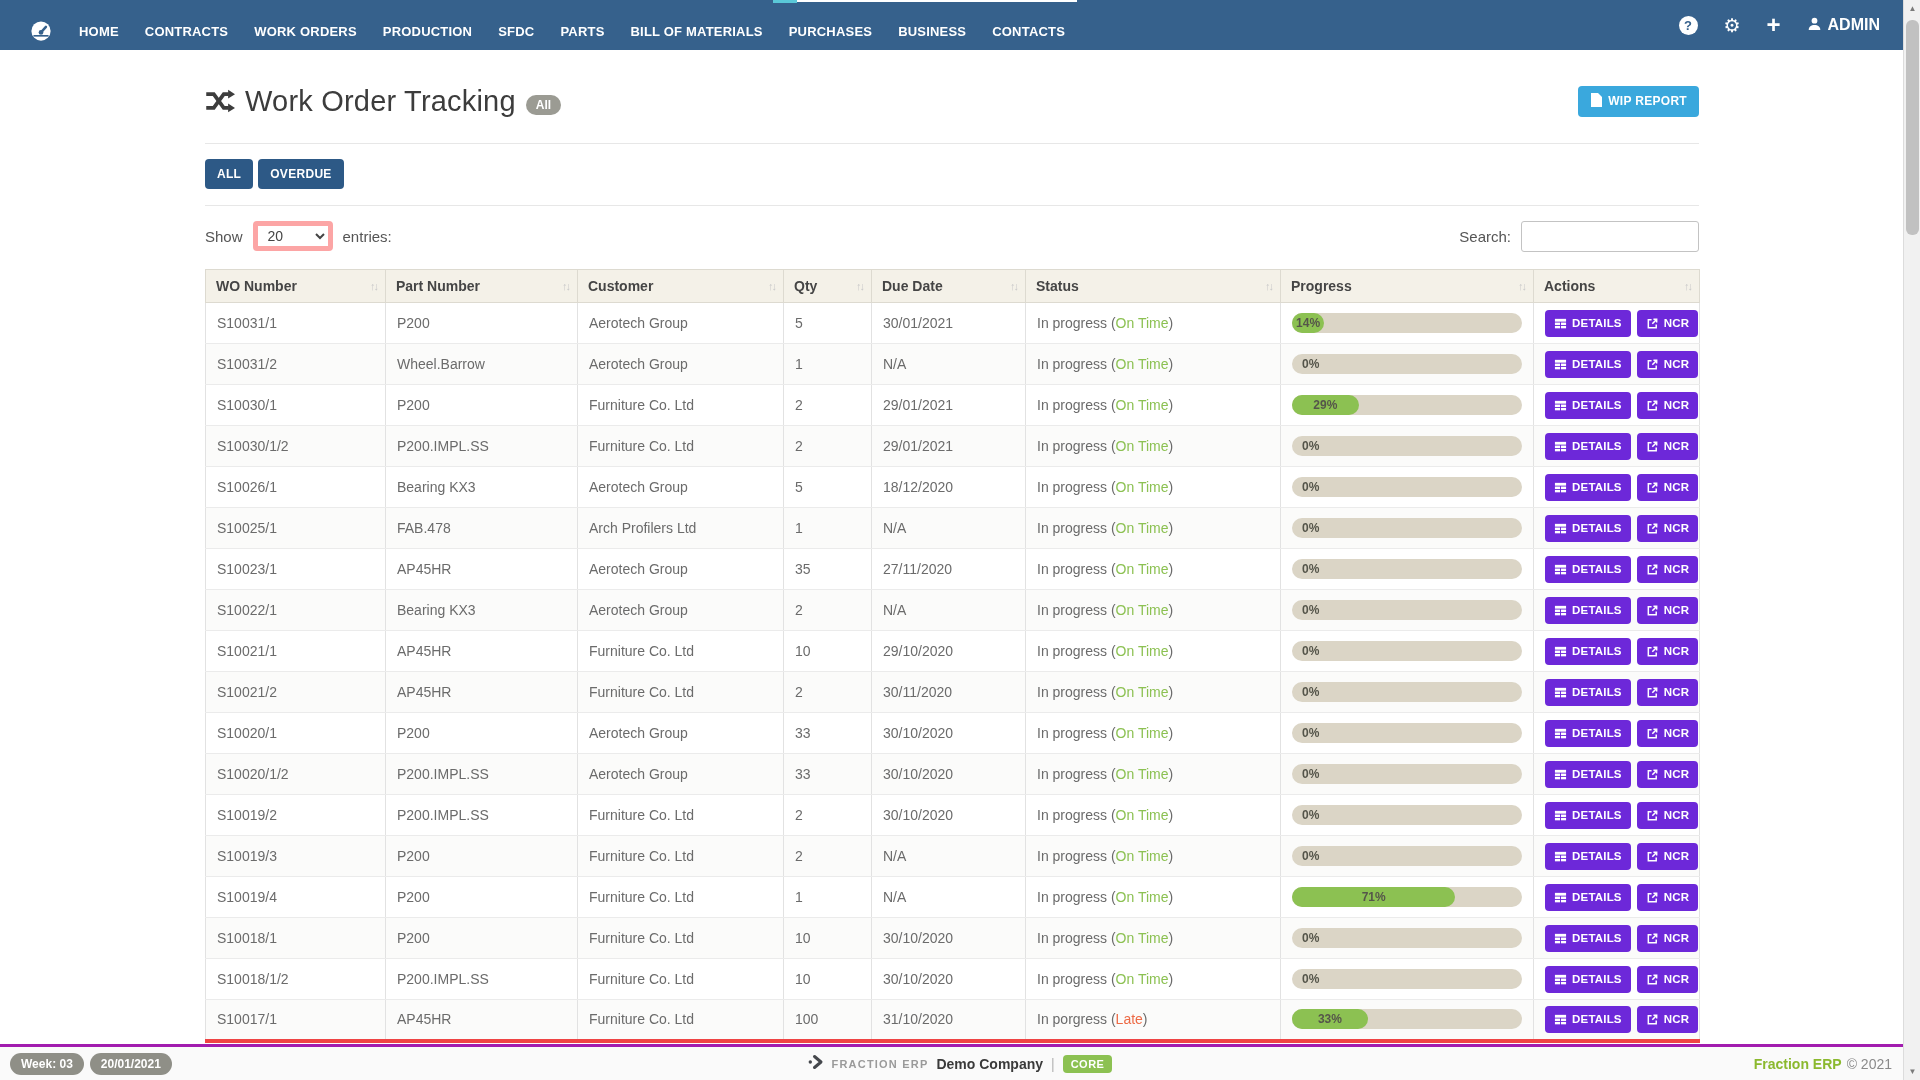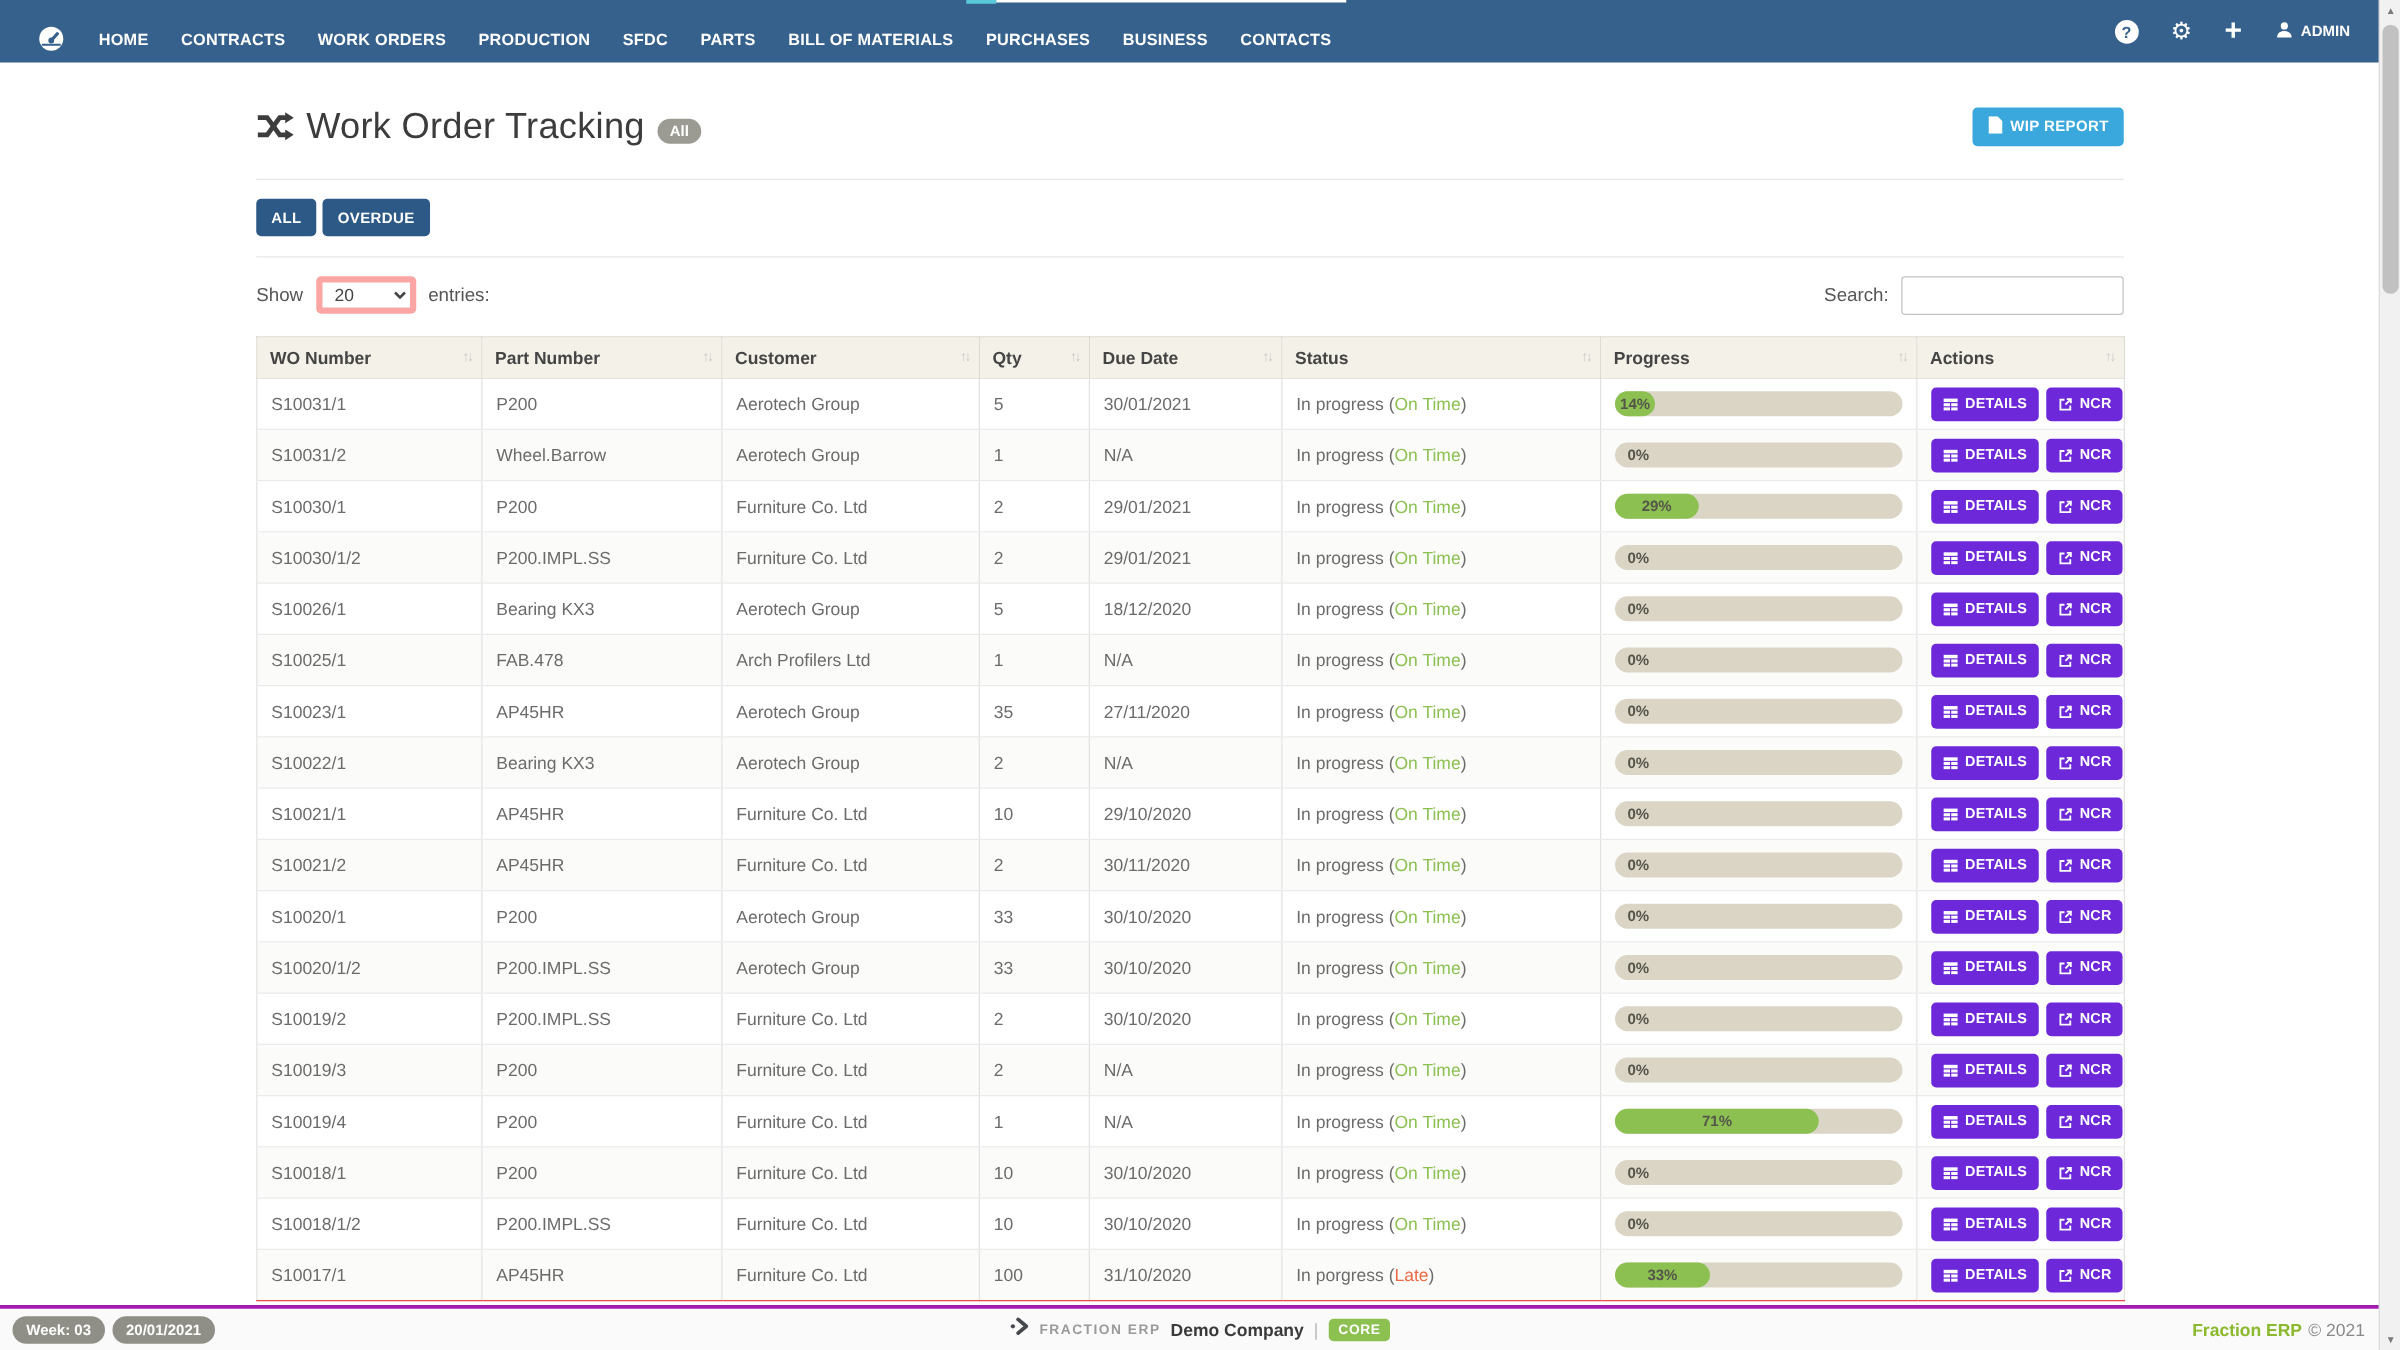--- a/index.html
+++ b/index.html
@@ -15,21 +15,21 @@
   .nav-menu li { color:#ffffff; font-size:13px; font-weight:700; letter-spacing:.2px;
     padding:0 13px; height:50px; display:flex; align-items:center; cursor:pointer; white-space:nowrap; }
   .nav-right { position:absolute; right:40px; top:0; height:50px; display:flex;
     align-items:center; gap:26px; }
   .nav-icon { color:#ffffff; display:flex; align-items:center; cursor:pointer; }
   .q-circle { width:19px; height:19px; background:#ffffff; color:#36618c; border-radius:50%;
     font-size:13px; font-weight:700; display:flex; align-items:center; justify-content:center; }
   .gear { font-size:19px; line-height:1; }
   .plus { font-size:24px; font-weight:700; line-height:1; }
   .user-box { display:flex; align-items:center; gap:6px; color:#fff;
-    font-size:12px; font-weight:700; cursor:pointer; }
+    font-size:16px; font-weight:700; cursor:pointer; }
   .loadbar-teal { position:absolute; top:0; left:773px; width:24px; height:3px; background:#5ac8d8; z-index:9; }
   .loadbar-white { position:absolute; top:0; left:797px; width:280px; height:2px; background:#ffffff; z-index:9; }
 
   
   .scrollbar { position:absolute; top:0; right:0; width:17px; height:1080px;
     background:#f1f1f1; border-left:1px solid #dcdcdc; z-index:20; }
   .sb-arrow { width:17px; height:17px; display:flex; align-items:center; justify-content:center;
     color:#7a7a7a; font-size:8px; }
   .sb-arrow.down { position:absolute; bottom:0; }
   .sb-thumb { position:absolute; top:20px; left:2px; width:13px; height:215px;
@@ -64,21 +64,21 @@
   table.wo-table { margin-top:16px; width:1494px; border-collapse:collapse; table-layout:fixed; }
   col.c-wo{width:180px} col.c-part{width:192px} col.c-cust{width:206px} col.c-qty{width:88px}
   col.c-due{width:154px} col.c-status{width:255px} col.c-prog{width:253px} col.c-act{width:166px}
   th { background:#f4f1e8; border:1px solid #dddad0; height:33px; text-align:left;
     font-size:14px; font-weight:700; color:#454545; padding:0 10px; position:relative; cursor:pointer; }
   .sort-icon { position:absolute; right:8px; top:50%; transform:translateY(-50%);
     color:#c9c9c9; font-size:11px; letter-spacing:-2px; font-weight:400; }
   td { border-left:1px solid #e2e2e2; border-right:1px solid #e2e2e2; border-bottom:1px solid #ebebeb;
     height:41px; font-size:14px; color:#6b6b6b; padding:0 11px; white-space:nowrap; overflow:hidden; }
   tr.data-row:nth-child(even) td { background:#fbfbfa; }
-  tr.data-row:last-child td { border-bottom:1px solid #ef4444; }
+  tr.data-row:last-child td { border-bottom:4px solid #ef4444; }
   .ontime { color:#8cc152; }
   .late { color:#ed6a45; }
 
   .track { position:relative; width:100%; height:20px; background:#dbd5c6; border-radius:10px; }
   .fill { height:20px; background:#8cc152; border-radius:10px; display:flex;
     align-items:center; justify-content:center; min-width:26px; }
   .p-label { font-size:12px; font-weight:700; color:#55554a; }
   .p-label.zero { position:absolute; left:10px; top:50%; transform:translateY(-50%); }
 
   .act-btn { background:#6d28d9; border:none; color:#fff; cursor:pointer; font-family:inherit;

